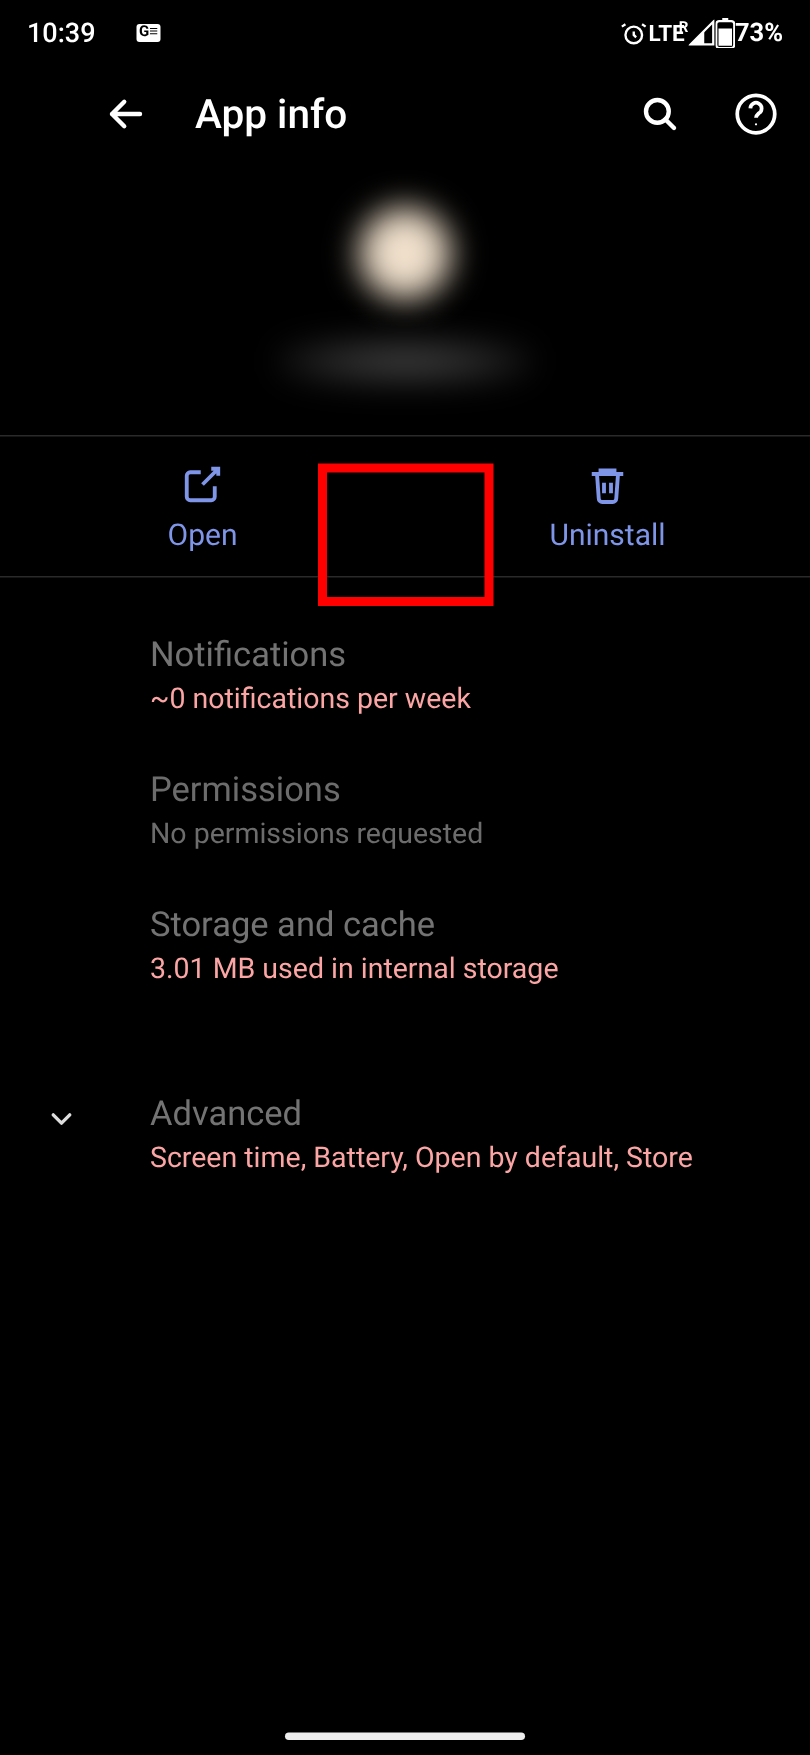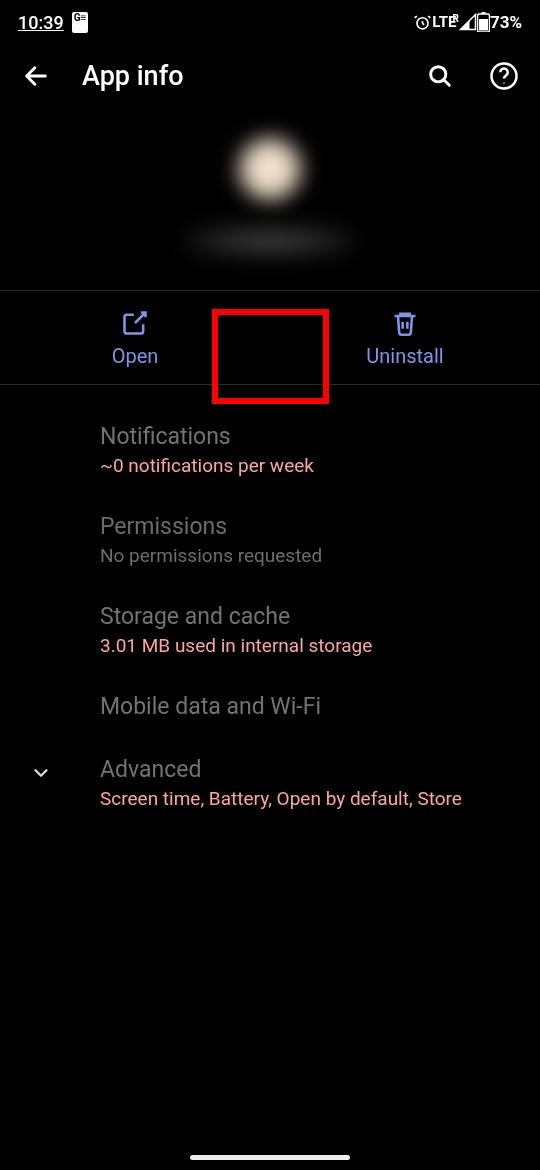--- a/index.html
+++ b/index.html
@@ -15,38 +15,39 @@
   
   .status-bar {
     display: flex;
     justify-content: space-between;
     align-items: center;
     padding: 8px 18px 4px 18px;
     height: 40px;
     font-size: 18px;
     font-weight: 500;
   }
-  .status-left { display: flex; gap: 8px; text-decoration: underline; }
+  .status-left { display: flex; align-items: center; gap: 27px; }
   .status-right { display: flex; align-items: center; gap: 0; font-size: 17px; font-weight: bold;}
   .status-icon { display: inline-flex; align-items: center; }
   .news-box {
     background: #fff;
     color: #000;
     font-size: 10px;
     font-weight: 700;
     padding: 1px 2px;
     border-radius: 2px;
     line-height: 1;
   }
   
   .app-bar {
     display: flex;
     align-items: center;
     padding: 18px 18px 10px 18px;
     gap: 28px;
+    margin-left: 48px;
   }
   .app-bar .title {
     font-size: 27px;
     font-weight: 500;
     flex: 1;
   }
   .app-bar .icon-btn { width: 36px; height: 36px; display:flex; align-items:center; justify-content:center;}
   
   .app-header {
     display: flex;
@@ -208,21 +209,20 @@
   </div>
   <div class="item disabled">
     <div class="primary">Permissions</div>
     <div class="secondary">No permissions requested</div>
   </div>
   <div class="item">
     <div class="primary">Storage and cache</div>
     <div class="secondary">3.01 MB used in internal storage</div>
   </div>
   <div class="item">
-    <div class="primary">Mobile data and Wi-Fi</div>
   </div>
   <div class="item">
     <span class="advanced-chevron">
       <svg width="22" height="22" viewBox="0 0 24 24" fill="none" stroke="#ddd" stroke-width="2.5" stroke-linecap="round" stroke-linejoin="round">
           <path d="M6 9l6 6 6-6"></path>
         </svg>
     </span>
     <div class="primary">Advanced</div>
     <div class="secondary">Screen time, Battery, Open by default, Store</div>
   </div>

